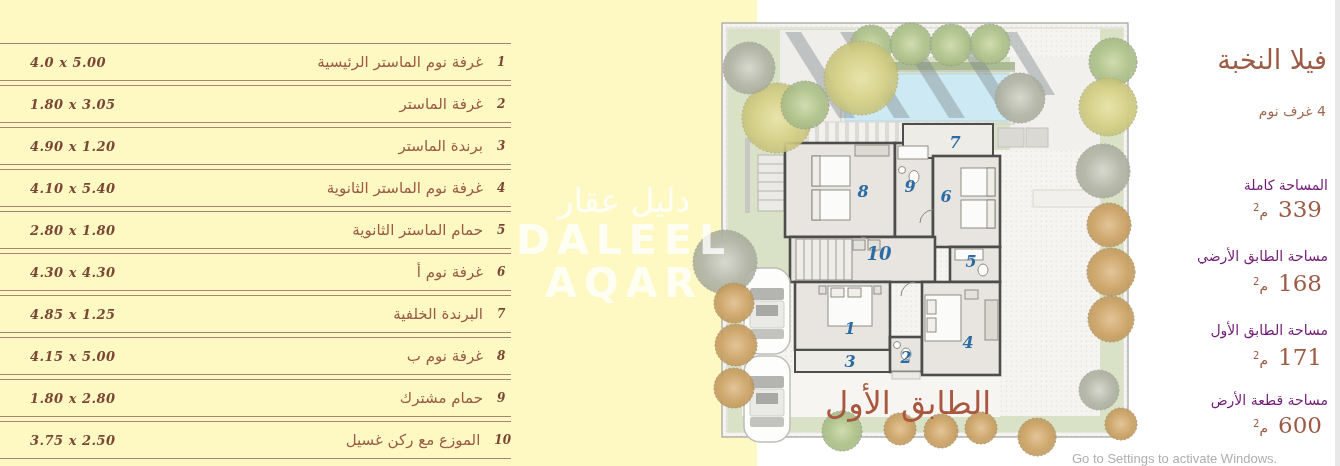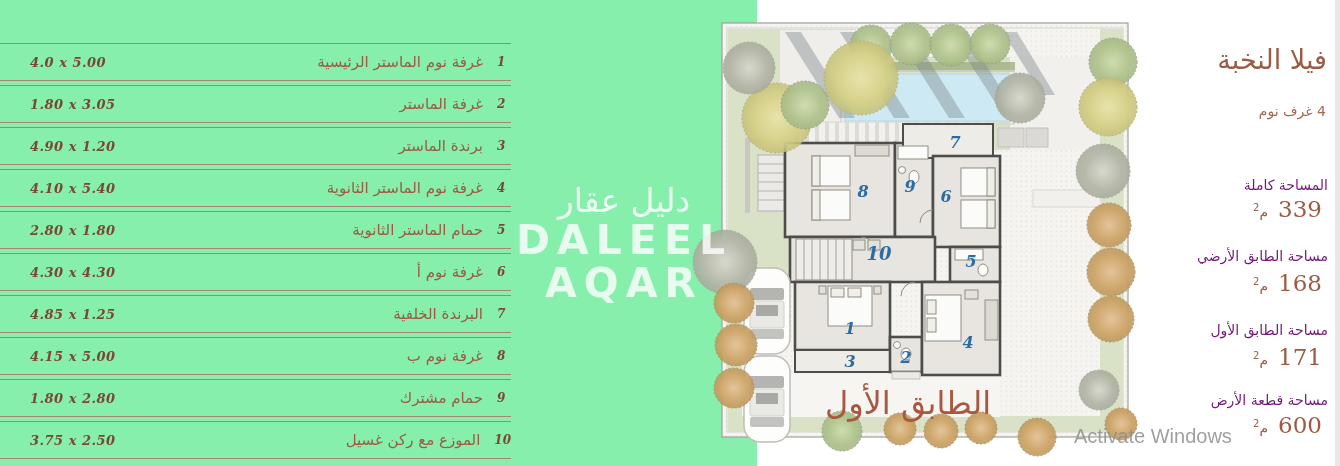--- a/index.html
+++ b/index.html
@@ -1,20 +1,20 @@
 <!DOCTYPE html>
 <html lang="ar"><head>
 <meta charset="utf-8">
 <style>
   html,body{margin:0;padding:0;background:#ffffff;}
   .screen{position:relative;width:1340px;height:466px;background:#ffffff;overflow:hidden;
           font-family:"DejaVu Sans",sans-serif;}
 
   
-  .left-panel{position:absolute;left:0;top:0;width:757px;height:466px;background:#86efac;z-index:1;}
+  .left-panel{position:absolute;left:0;top:0;width:757px;height:466px;background:#fef9c3;z-index:1;}
   .dims-table{position:absolute;left:0;top:43px;width:511px;}
   .t-row{box-sizing:border-box;height:38px;margin-bottom:4px;
          border-top:1px solid #aa8172;border-bottom:1px solid #aa8172;
          display:flex;align-items:center;justify-content:space-between;
          padding-left:30px;direction:ltr;}
   .t-dims{font-family:"DejaVu Serif",serif;font-style:italic;font-weight:bold;
           font-size:13px;color:#7a4735;letter-spacing:.5px;}
   .t-right{display:flex;direction:rtl;align-items:center;gap:14px;padding-left:4px;}
   .t-num{font-family:"DejaVu Serif",serif;font-style:italic;font-weight:bold;
          font-size:12px;color:#7a4735;min-width:14px;text-align:left;}
@@ -357,16 +357,16 @@
       <span class="unit"><span>م</span><sup>2</sup></span>
     </div>
 
     <div class="area-label lbl4">مساحة قطعة الأرض</div>
     <div class="area-value val4">
       <span class="num">600</span>
       <span class="unit"><span>م</span><sup>2</sup></span>
     </div>
   </div>
 
-  <div class="os-wm1">Activate Windows</div>
+  <div class="os-wm2">Go to Settings to activate Windows.</div>
 
   <div class="edge-strip"></div>
 </div>
 
 </body></html>

